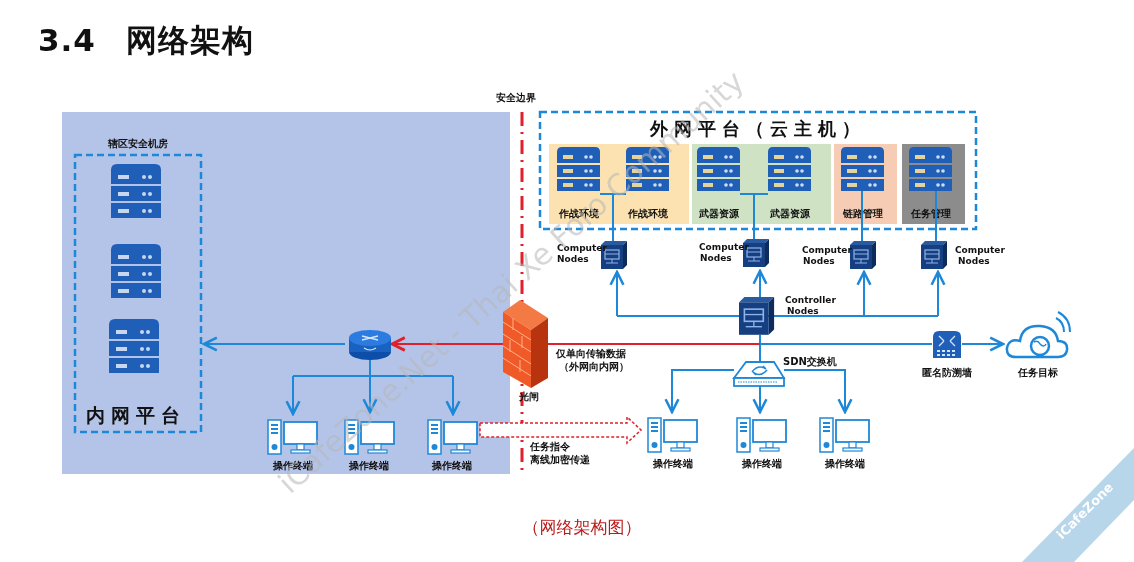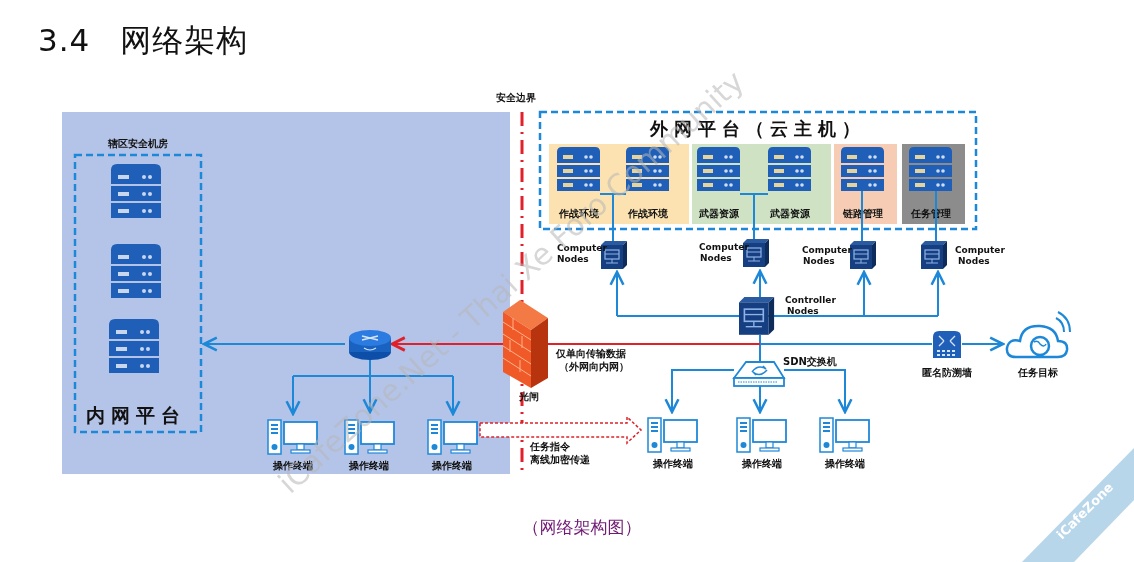--- a/index.html
+++ b/index.html
@@ -1,19 +1,19 @@
 <!DOCTYPE html>
 <html><head>
 <meta charset="utf-8">
 <style>
   html, body { margin:0; padding:0; background:#ffffff; }
   body { width:1134px; height:562px; position:relative; overflow:hidden; font-family:"DejaVu Sans", sans-serif; }
-  .heading { position:absolute; left:38px; top:20px; font-size:31px; font-weight:normal; color:#111; letter-spacing:1px;text-align:right; }
+  .heading { position:absolute; left:38px; top:20px; font-size:31px; font-weight:bold; color:#111; letter-spacing:1px;text-align:right; }
   .heading .num { margin-right:30px; }
-  .caption { position:absolute; left:0; width:1134px; top:516px; text-align:center; font-size:17px; color:#701a75; padding-left:30px; box-sizing:border-box; }
+  .caption { position:absolute; left:0; width:1134px; top:516px; text-align:center; font-size:17px; color:#b91c1c; padding-left:30px; box-sizing:border-box; }
   svg text { font-family:"DejaVu Sans", sans-serif; }
   .lbl { font-size:10px; font-weight:bold; fill:#111; }
   .lbl-en { font-size:9px; font-weight:bold; fill:#111; }
   .big { font-size:19px; font-weight:bold; fill:#111; letter-spacing:6px; }
   .wm { font-size:30px; fill:#b7b7b7; opacity:0.55; }
 </style>
 </head>
 <body>
 
 <div class="heading">

